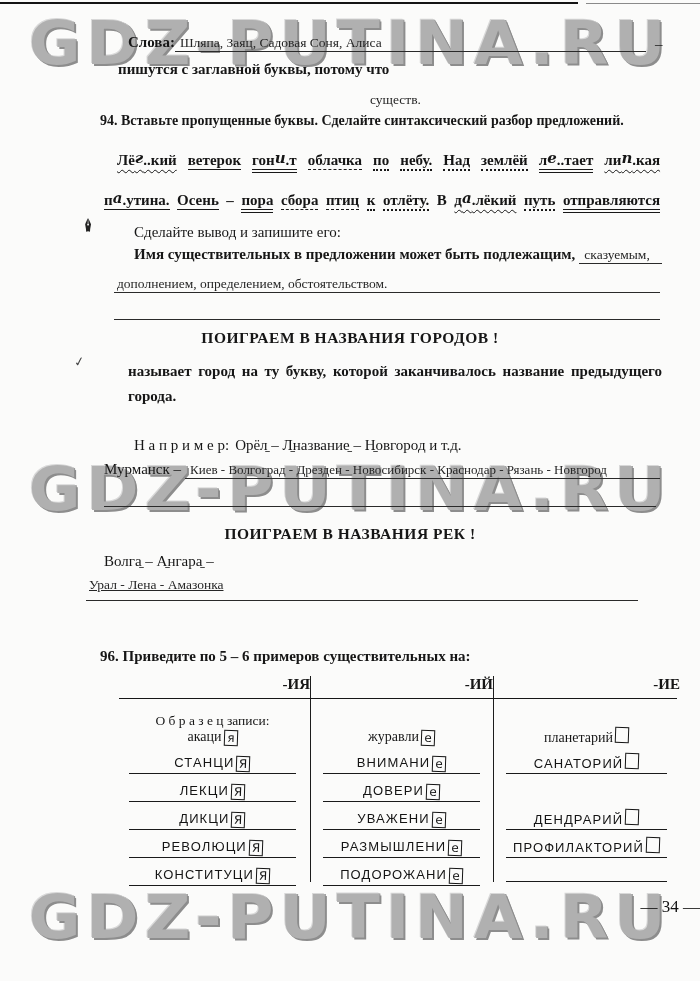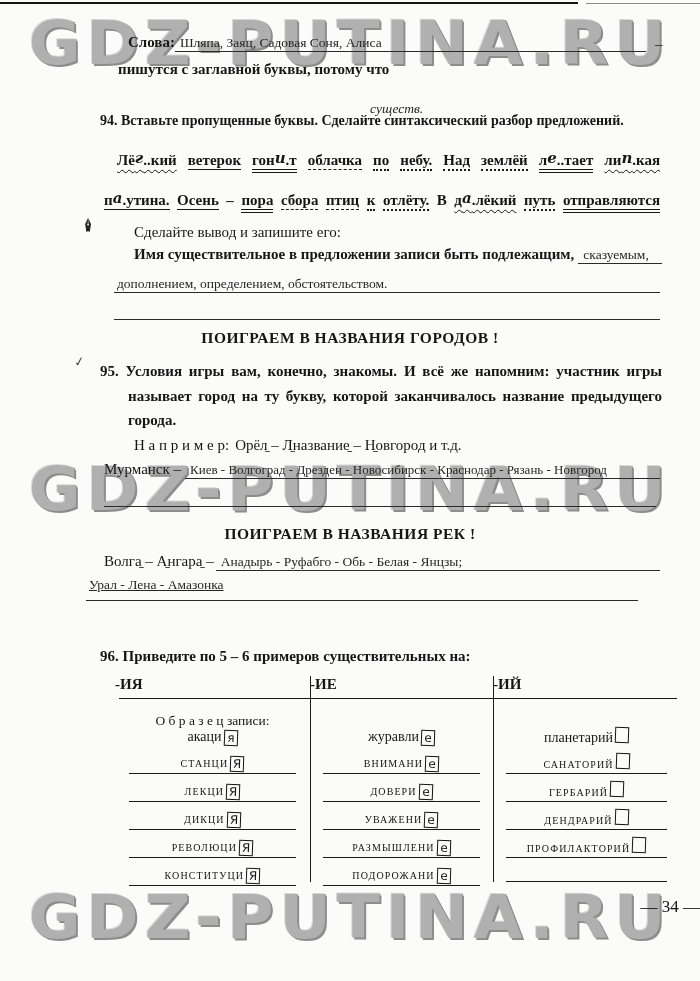--- a/index.html
+++ b/index.html
@@ -45,27 +45,27 @@
   .ins{font-style:italic;font-family:"DejaVu Serif",serif;position:relative;top:-2px;font-size:15px;}
   
   .center-head{left:0;width:700px;text-align:center;font-weight:bold;font-size:15.5px;letter-spacing:.5px;}
   
   #ex95{width:534px;font-weight:bold;font-size:15px;line-height:24.6px;}
   #ex95 .l1{margin-left:-28px;text-align:justify;text-align-last:justify;}
   #ex95 .l2{text-align:justify;text-align-last:justify;}
   
   #table96{width:565px;height:212px;}
   #table96 .vline{position:absolute;top:0;height:206px;width:1.4px;background:#1c1c1c;}
-  .t-head{display:grid;grid-template-columns:195px 183px 187px;height:22px;font-weight:bold;font-size:15px;text-align:left;}
+  .t-head{display:grid;grid-template-columns:195px 183px 187px;height:22px;font-weight:bold;font-size:15px;text-align:right;}
   .head-rule{position:absolute;top:22px;left:4px;width:558px;border-top:1.7px solid #161616;}
   .t-sample{display:grid;grid-template-columns:195px 183px 187px;height:48px;align-items:end;text-align:center;font-size:14px;}
   .sample-label{font-size:13.5px;padding-top:4px;}
   .t-row{display:grid;grid-template-columns:195px 183px 187px;height:28px;align-items:end;text-align:center;}
   .cell-line{display:inline-block;width:86%;border-bottom:1.4px solid #1a1a1a;padding-bottom:1px;white-space:nowrap;}
-  .hand{font-family:Liberation Serif, serif;font-size:10px;letter-spacing:1.1px;color:#141414;}
+  .hand{font-family:Liberation Sans, sans-serif;font-size:13px;letter-spacing:1.1px;color:#141414;}
   .endbox{display:inline-block;border:1.3px solid #141414;padding:0 2px;margin-left:2px;min-width:8px;min-height:14px;font-family:"DejaVu Sans",sans-serif;font-size:12px;line-height:14px;vertical-align:-1px;transform:rotate(2deg);}
   .endbox:empty{height:14px;}
   
   .icon{font-family:"DejaVu Sans",sans-serif;color:#222;}
   #pagenum{left:0;width:700px;text-align:right;z-index:3;font-size:17px;color:#111;}
 </style>
 </head>
 <body>
 
 <div class="topline" style="top:2px;left:0;width:578px;"></div>
@@ -77,99 +77,96 @@
 
 <div class="abs flexrow" style="top:34px;left:128px;width:518px;">
   <span class="print b" style="">Слова:</span>
   <span class="answer fill">Шляпа, Заяц, Садовая Соня, Алиса</span>
 </div>
 <div class="abs print" style="top:36px;left:655px;">–</div>
 
 <div class="abs flexrow" style="top:61px;left:118px;width:542px;">
   <span class="print b" style="margin-right:4px;">пишутся с заглавной буквы, потому что</span>
 </div>
-<div class="abs answer" style="top:101px;left:370px;font-style:italic;">существ.</div>
+<div class="abs answer" style="top:92px;left:370px;">существ.</div>
 
 <div class="abs b" style="top:113px;left:100px;width:562px;font-size:14px;">94. Вставьте пропущенные буквы. Сделайте синтаксический разбор предложений.</div>
 
 <div class="abs" id="ex94-body" style="top:140px;left:104px;">
   <div class="ex94-line just first"><span class="tok u-wavy"><span>Лё</span><span class="ins">г</span><span>..кий</span></span> <span class="tok u-solid">ветерок</span> <span class="tok u-double"><span>гон</span><span class="ins">и</span><span>.т</span></span> <span class="tok u-dashed">облачка</span> <span class="tok u-dashdot">по</span> <span class="tok u-dashdot">небу.</span> <span class="tok u-dashdot">Над</span> <span class="tok u-dashdot">землёй</span> <span class="tok u-double"><span>л</span><span class="ins">е</span><span>..тает</span></span> <span class="tok u-wavy"><span>ли</span><span class="ins">п</span><span>.кая</span></span> </div>
   <div class="ex94-line just"><span class="tok u-solid"><span>п</span><span class="ins">а</span><span>.утина.</span></span> <span class="tok u-solid">Осень</span> <span class="tok u-none">–</span> <span class="tok u-double">пора</span> <span class="tok u-dashed">сбора</span> <span class="tok u-dashed">птиц</span> <span class="tok u-dashdot">к</span> <span class="tok u-dashdot">отлёту.</span> <span class="tok u-none">В</span> <span class="tok u-wavy"><span>д</span><span class="ins">а</span><span>.лёкий</span></span> <span class="tok u-dashdot">путь</span> <span class="tok u-double">отправляются</span> </div>
 </div>
 
 <div class="abs icon" style="top:214px;left:80px;font-size:19px;transform:rotate(-90deg);">✒</div>
 <div class="abs print" style="top:224px;left:134px;">Сделайте вывод и запишите его:</div>
 
 <div class="abs flexrow" style="top:246px;left:134px;width:528px;">
-  <span class="print b" style="margin-right:4px;">Имя существительное в предложении записи быть подлежащим,</span>
+  <span class="print b" style="margin-right:4px;">Имя существительных в предложении может быть подлежащим,</span>
   <span class="answer fill">сказуемым,</span>
 </div>
 <div class="abs ruled answer" style="top:268px;left:114px;width:546px;height:24px;display:flex;align-items:flex-end;">
   <span style="padding-left:3px;">дополнением, определением, обстоятельством.</span>
 </div>
 <div class="abs ruled" style="top:297px;left:114px;width:546px;height:22px;"></div>
 
 <div class="abs center-head" style="top:329px;">ПОИГРАЕМ В НАЗВАНИЯ ГОРОДОВ !</div>
 <div class="abs icon" style="top:354px;left:74px;font-size:13px;color:#444;transform:rotate(-10deg);">✓</div>
 
 <div class="abs" id="ex95" style="top:359px;left:128px;">
-  <div class="l1">95. Условия игры вам, конечно, знакомы. И всё же напомним: участник игры</div>
   <div class="l2">называет город на ту букву, которой заканчивалось название предыдущего</div>
   <div class="l3">города.</div>
 </div>
 
 <div class="abs print" style="top:437px;left:134px;">
   <span style="margin-right:6px;">Н а п р и м е р:</span><span>Орёл̱ – Л̱название̱ – Н̱овгород и т.д.</span>
 </div>
 
 <div class="abs flexrow" style="top:461px;left:104px;width:556px;z-index:2;">
   <span class="print" style="margin-right:4px;">Мурманск –</span>
   <span class="answer fill" style="font-size:13px;">Киев - Волгоград - Дрезден - Новосибирск - Краснодар - Рязань - Новгород</span>
 </div>
 <div class="abs ruled" style="top:486px;left:104px;width:552px;height:20px;z-index:2;"></div>
 
 <div class="abs center-head" style="top:525px;">ПОИГРАЕМ В НАЗВАНИЯ РЕК !</div>
 
 <div class="abs flexrow" style="top:553px;left:104px;width:556px;">
   <span class="print" style="margin-right:2px;">Волга̱ – А̱нгара̱ –</span>
-  <span class="answer fill">Анадырь - Руфабго - Обь - Белая - Янцзы;</span>
 </div>
 <div class="abs ruled answer" style="top:577px;left:86px;width:552px;height:23px;display:flex;align-items:flex-start;text-decoration:underline;">
   <span style="padding-left:3px;">Урал - Лена - Амазонка</span>
 </div>
 
 <div class="abs b print" style="top:648px;left:100px;">96. Приведите по 5 – 6 примеров существительных на:</div>
 
 <div class="abs" id="table96" style="top:676px;left:115px;">
   <div class="vline" style="left:195px;"></div>
   <div class="vline" style="left:378px;"></div>
   <div class="t-head">
     <div>-ИЯ</div>
+    <div>-ИЙ</div>
     <div>-ИЕ</div>
-    <div>-ИЙ</div>
   </div>
   <div class="head-rule"></div>
   <div class="t-sample">
     <div>
       <div class="sample-label">О б р а з е ц записи:</div>
       <div><span>акаци</span><span class="endbox">я</span></div>
     </div>
     <div><span>журавли</span><span class="endbox">е</span></div>
     <div><span>планетарий</span><span class="endbox"></span></div>
   </div>
   <div id="table-rows">
       <div class="t-row">
         <div><span class="cell-line"><span class="hand">СТАНЦИ</span><span class="endbox">Я</span></span></div>
         <div><span class="cell-line"><span class="hand">ВНИМАНИ</span><span class="endbox">е</span></span></div>
         <div><span class="cell-line"><span class="hand">САНАТОРИЙ</span><span class="endbox"></span></span></div>
       </div>
       <div class="t-row">
         <div><span class="cell-line"><span class="hand">ЛЕКЦИ</span><span class="endbox">Я</span></span></div>
         <div><span class="cell-line"><span class="hand">ДОВЕРИ</span><span class="endbox">е</span></span></div>
-        <div><span class="cell-line"><span class="hand">ГЕРБАРИЙ</span><span class="endbox"></span></span></div>
       </div>
       <div class="t-row">
         <div><span class="cell-line"><span class="hand">ДИКЦИ</span><span class="endbox">Я</span></span></div>
         <div><span class="cell-line"><span class="hand">УВАЖЕНИ</span><span class="endbox">е</span></span></div>
         <div><span class="cell-line"><span class="hand">ДЕНДРАРИЙ</span><span class="endbox"></span></span></div>
       </div>
       <div class="t-row">
         <div><span class="cell-line"><span class="hand">РЕВОЛЮЦИ</span><span class="endbox">Я</span></span></div>
         <div><span class="cell-line"><span class="hand">РАЗМЫШЛЕНИ</span><span class="endbox">е</span></span></div>
         <div><span class="cell-line"><span class="hand">ПРОФИЛАКТОРИЙ</span><span class="endbox"></span></span></div>

